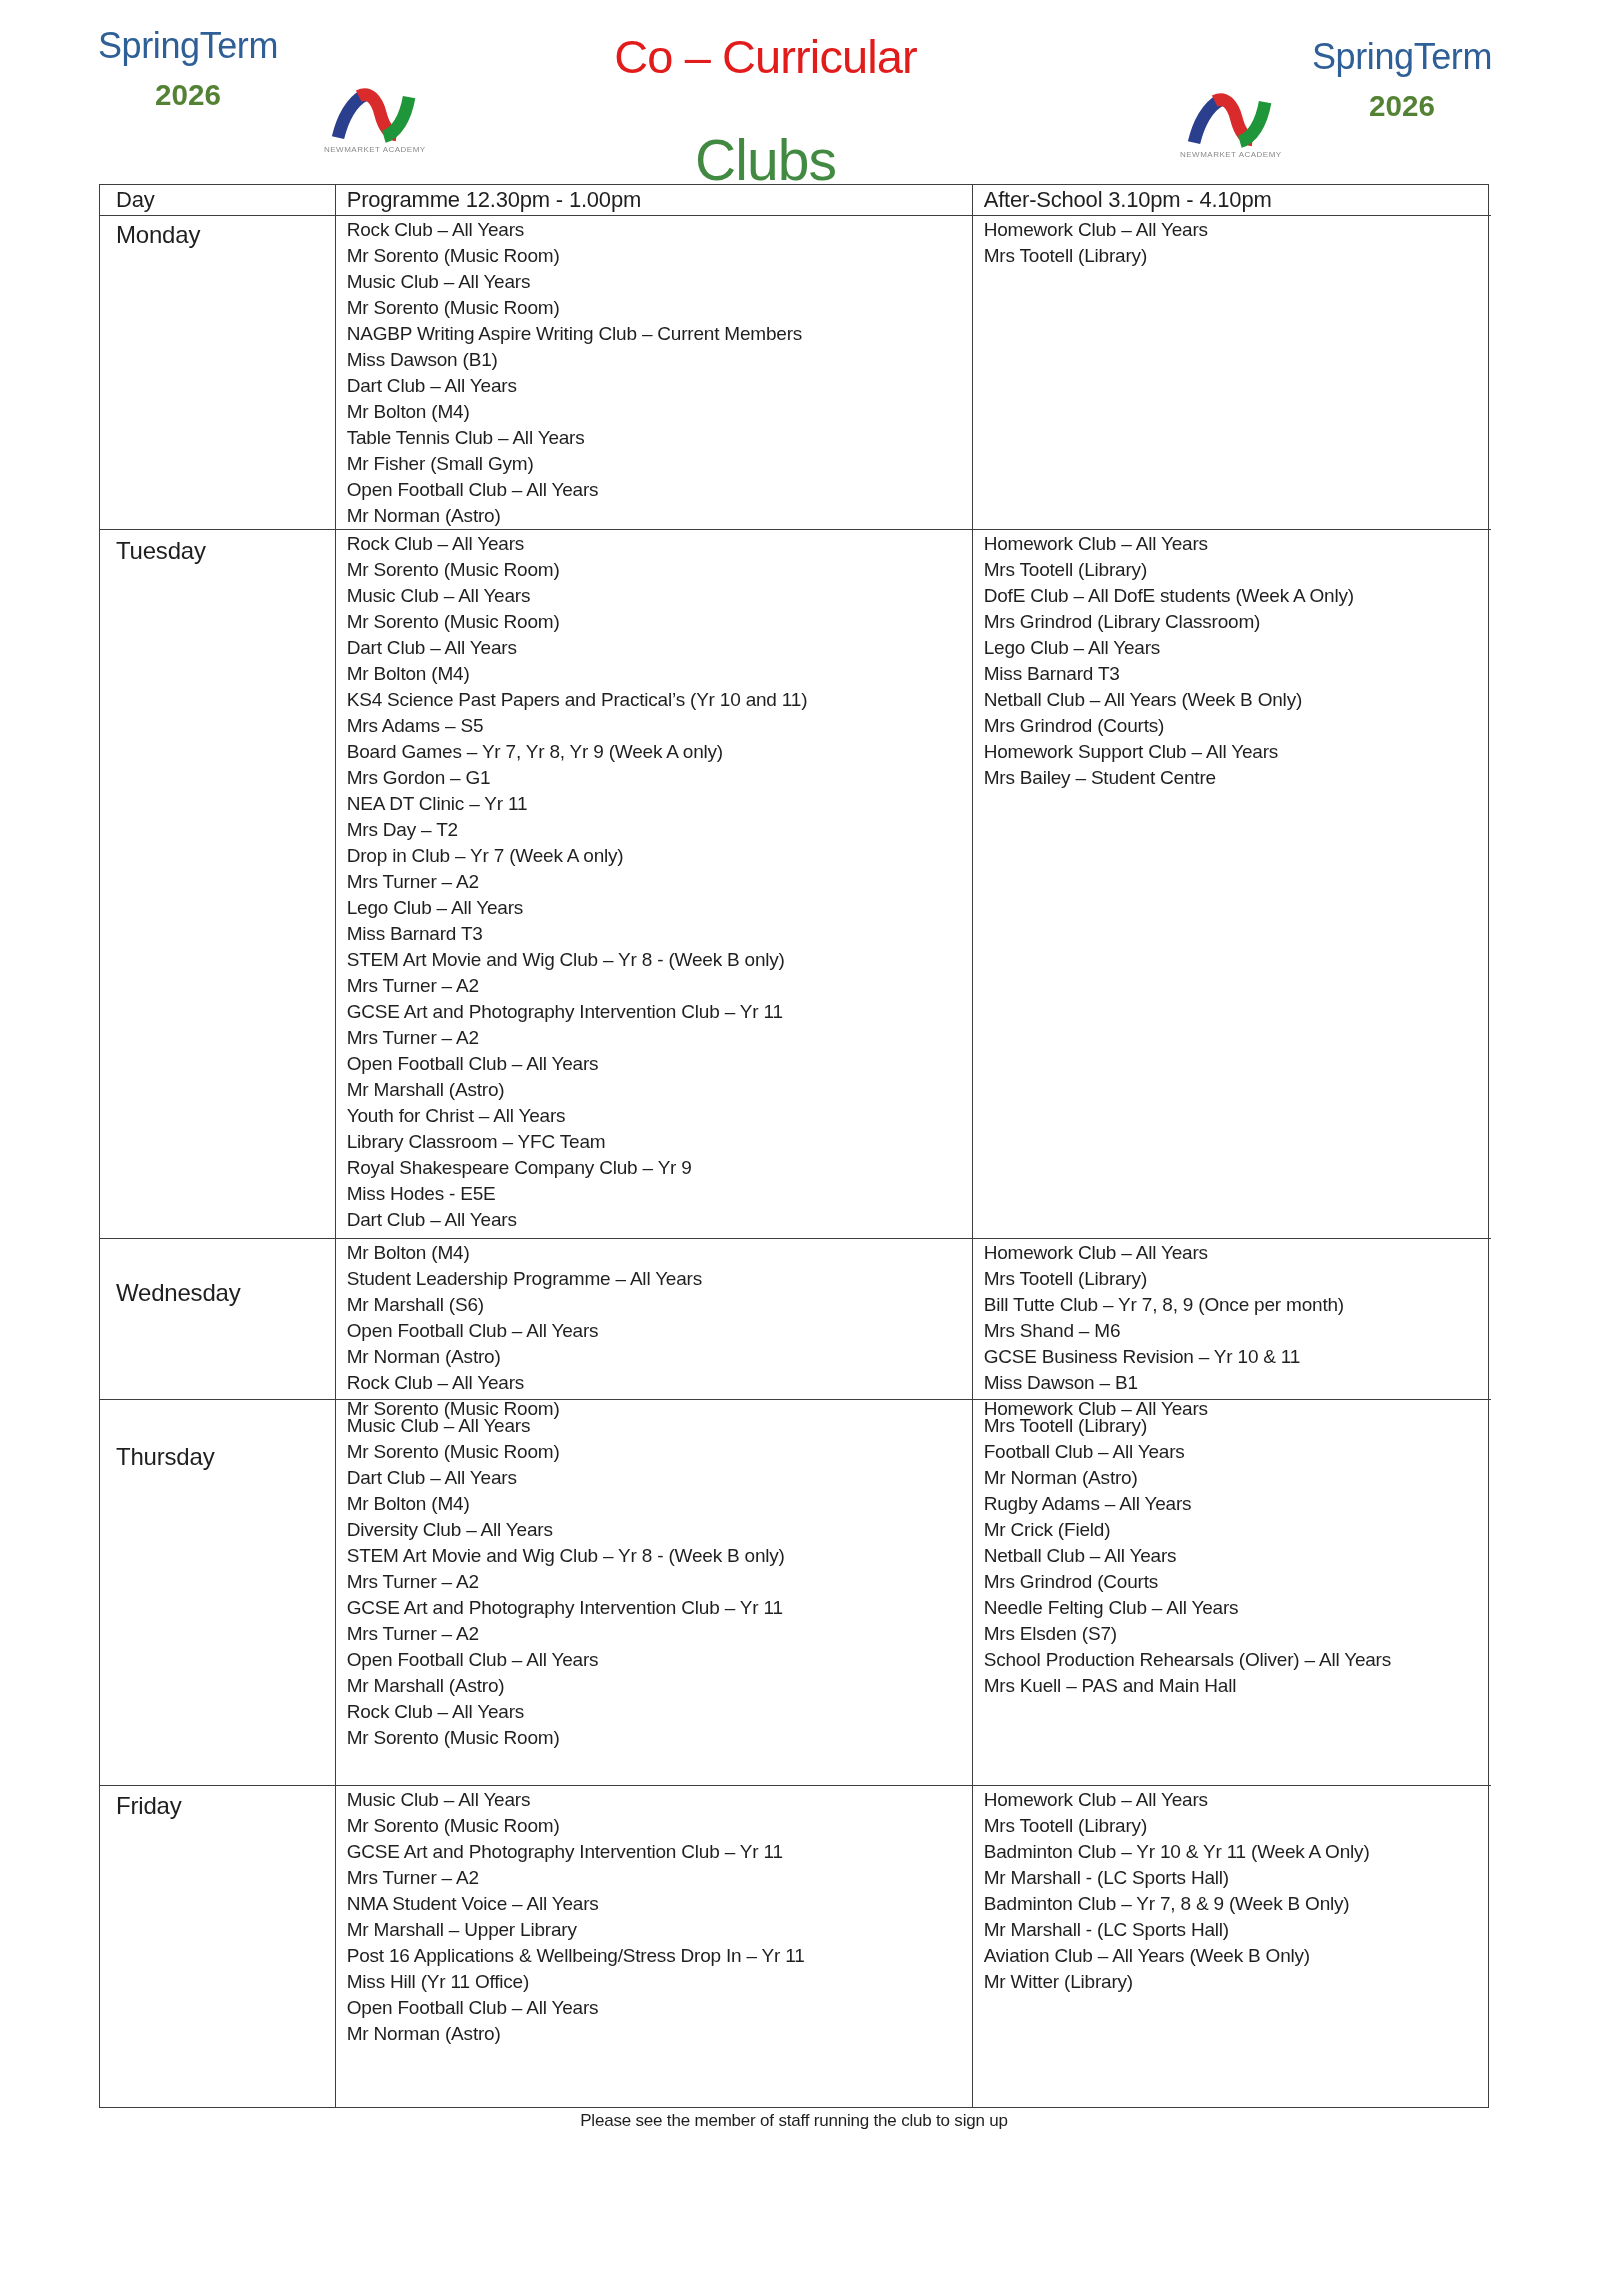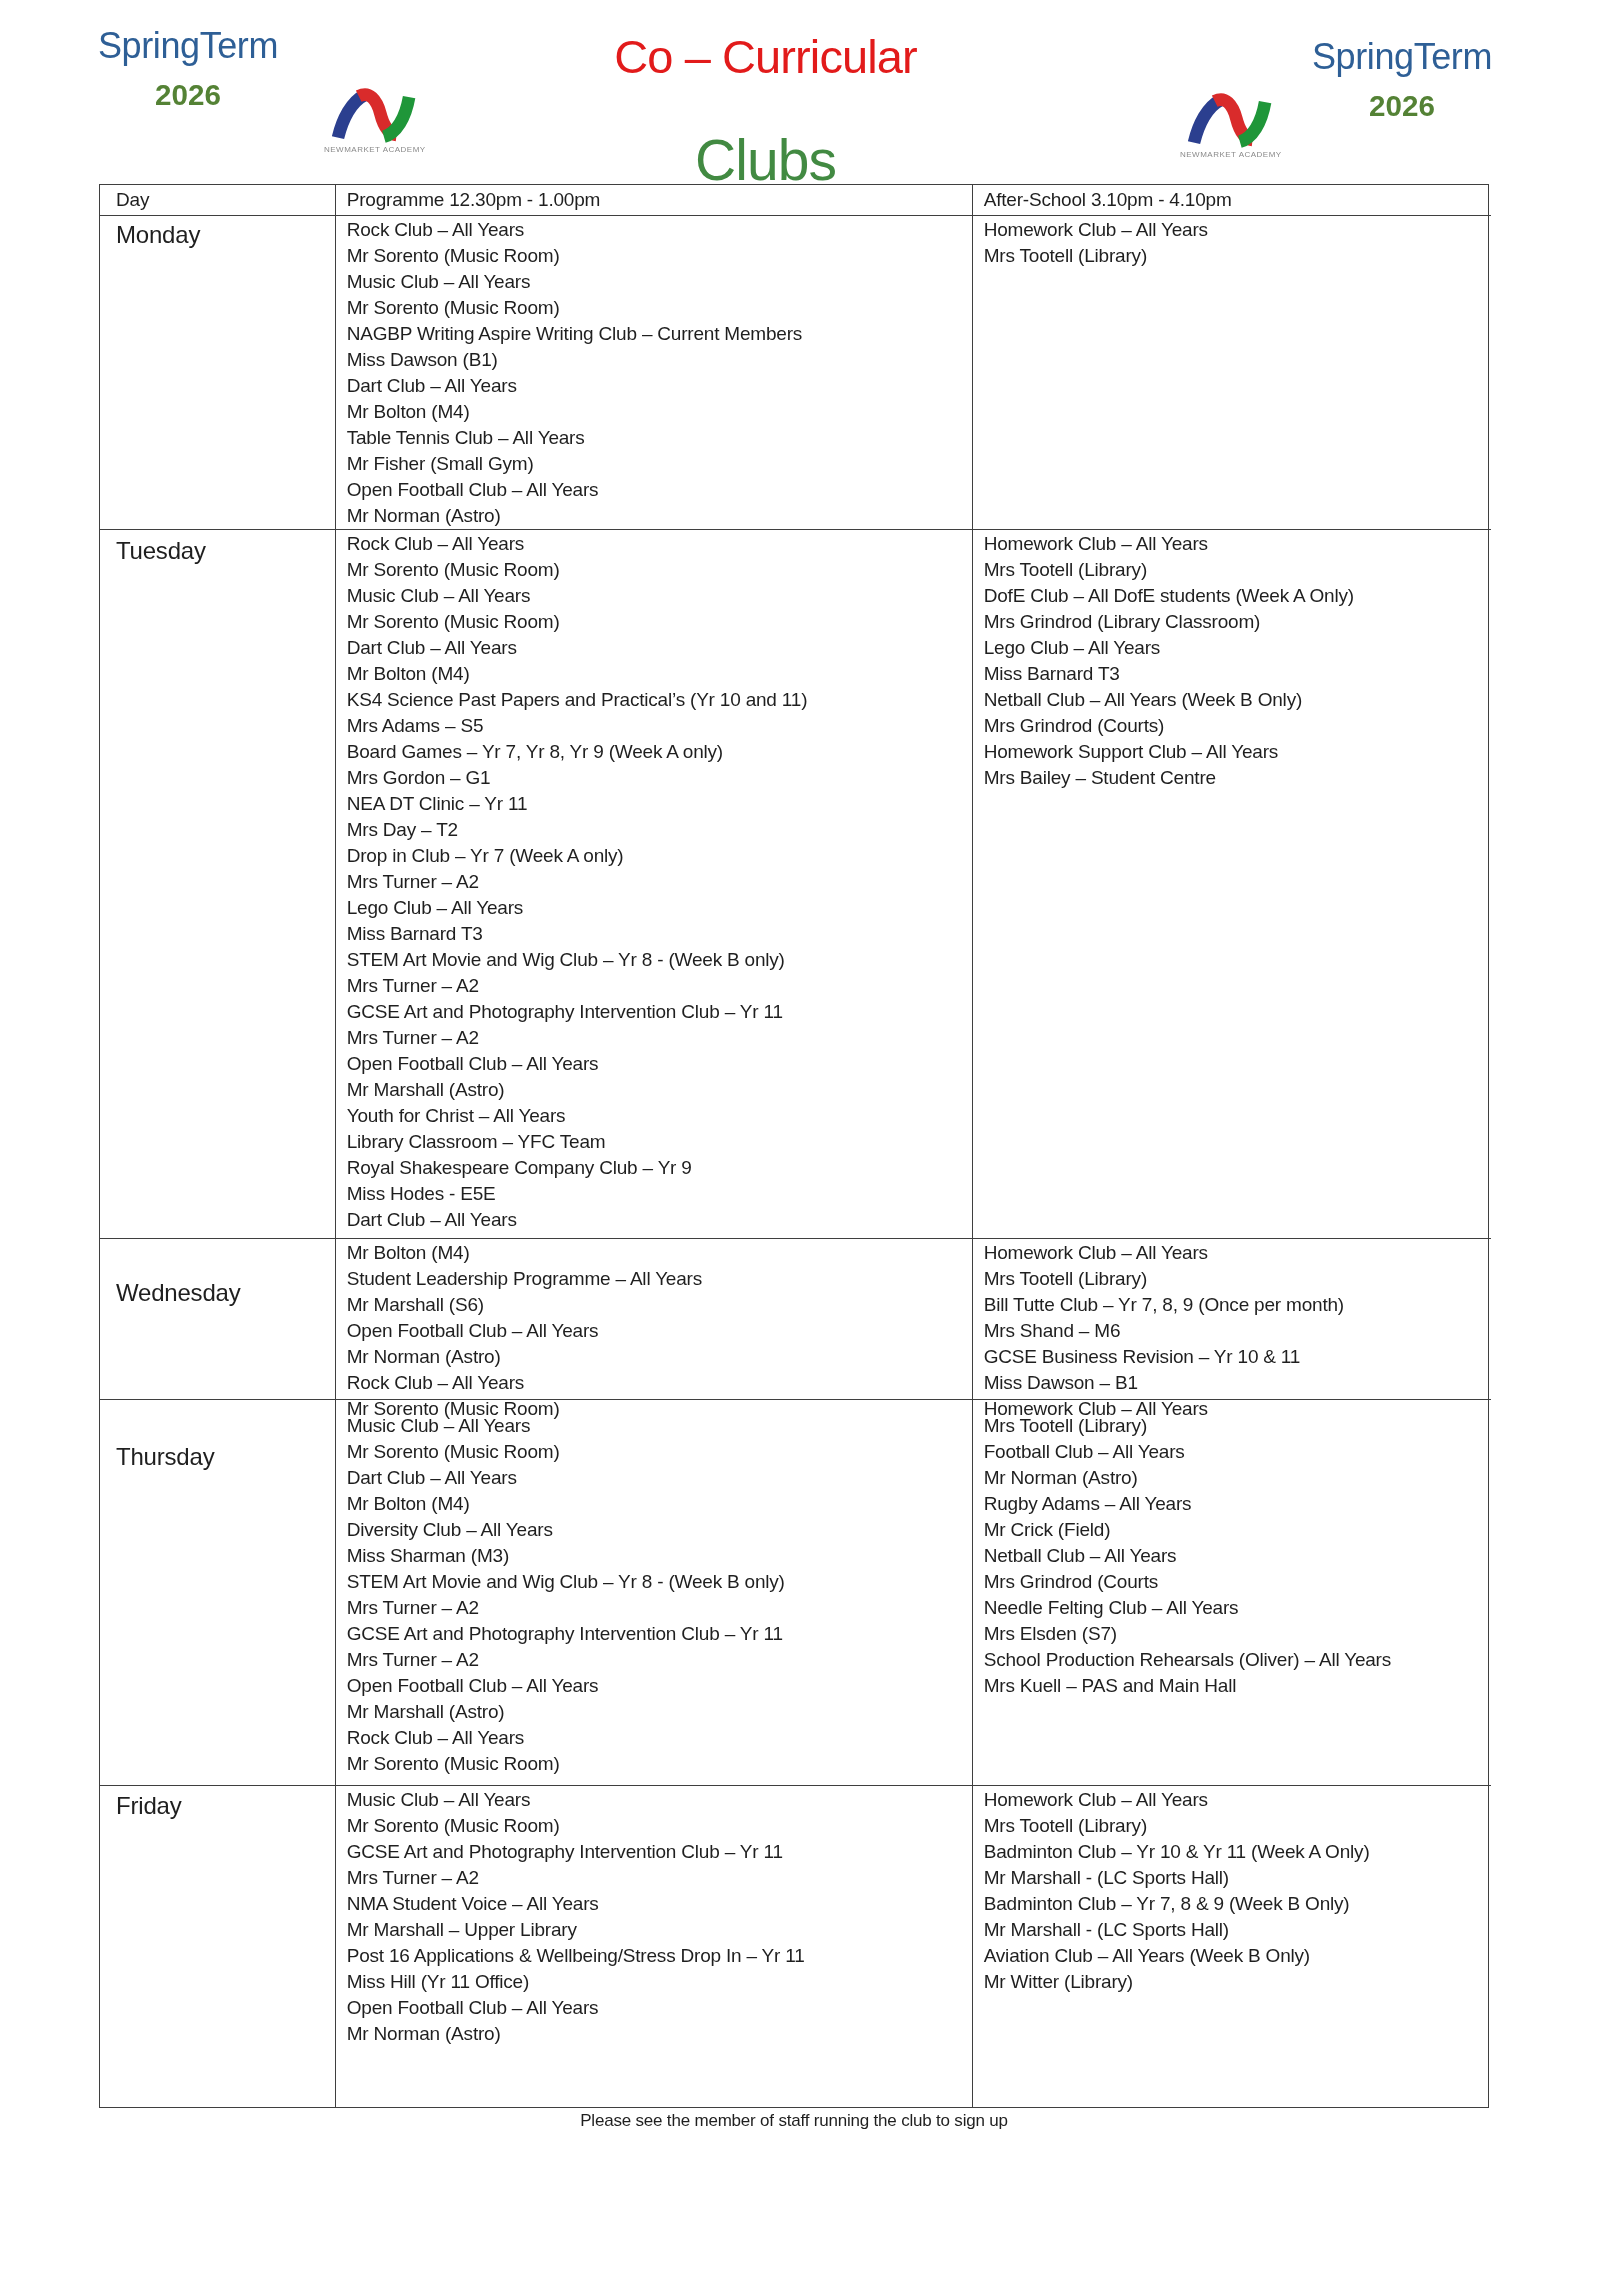--- a/index.html
+++ b/index.html
@@ -35,21 +35,21 @@
     display:grid;
     grid-template-columns:235px 637px 519px;
     grid-template-rows:30px 314px 709px 161px 386px 322px;
     border:1.8px solid var(--border);
     background:transparent;
   }
   .cell{border-left:1.8px solid var(--border);border-top:1.8px solid var(--border);overflow:visible;}
   .cell:nth-child(3n+1){border-left:none;}
   .cell:nth-child(-n+3){border-top:none;}
 
-  .cell.h{font-size:19px;line-height:29px;letter-spacing:-0.2px;white-space:nowrap;}
+  .cell.h{font-size:22px;line-height:29px;letter-spacing:-0.2px;white-space:nowrap;}
   .cell.h.c-day{padding-left:16px;}
   .cell.h.c-lunch,.cell.h.c-after{padding-left:10.7px;}
 
   .c-day.b{font-size:24px;letter-spacing:-0.2px;padding-left:16px;}
   .r-mon.c-day{padding-top:5.4px;}
   .r-tue.c-day{padding-top:7.2px;}
   .r-wed.c-day{padding-top:40px;}
   .r-thu.c-day{padding-top:43px;}
   .r-fri.c-day{padding-top:6px;}
 
@@ -205,21 +205,20 @@
     </div>
 
     <div class="cell b c-day r-thu">Thursday</div>
     <div class="cell b c-lunch">
       <div class="lines pad15">
           <div class="line">Music Club – All Years</div>
           <div class="line">Mr Sorento (Music Room)</div>
           <div class="line">Dart Club – All Years</div>
           <div class="line">Mr Bolton (M4)</div>
           <div class="line">Diversity Club – All Years</div>
-          <div class="line">Miss Sharman (M3)</div>
           <div class="line">STEM Art Movie and Wig Club – Yr 8 - (Week B only)</div>
           <div class="line">Mrs Turner – A2</div>
           <div class="line">GCSE Art and Photography Intervention Club – Yr 11</div>
           <div class="line">Mrs Turner – A2</div>
           <div class="line">Open Football Club – All Years</div>
           <div class="line">Mr Marshall (Astro)</div>
           <div class="line">Rock Club – All Years</div>
           <div class="line">Mr Sorento (Music Room)</div>
         </div>
     </div>

